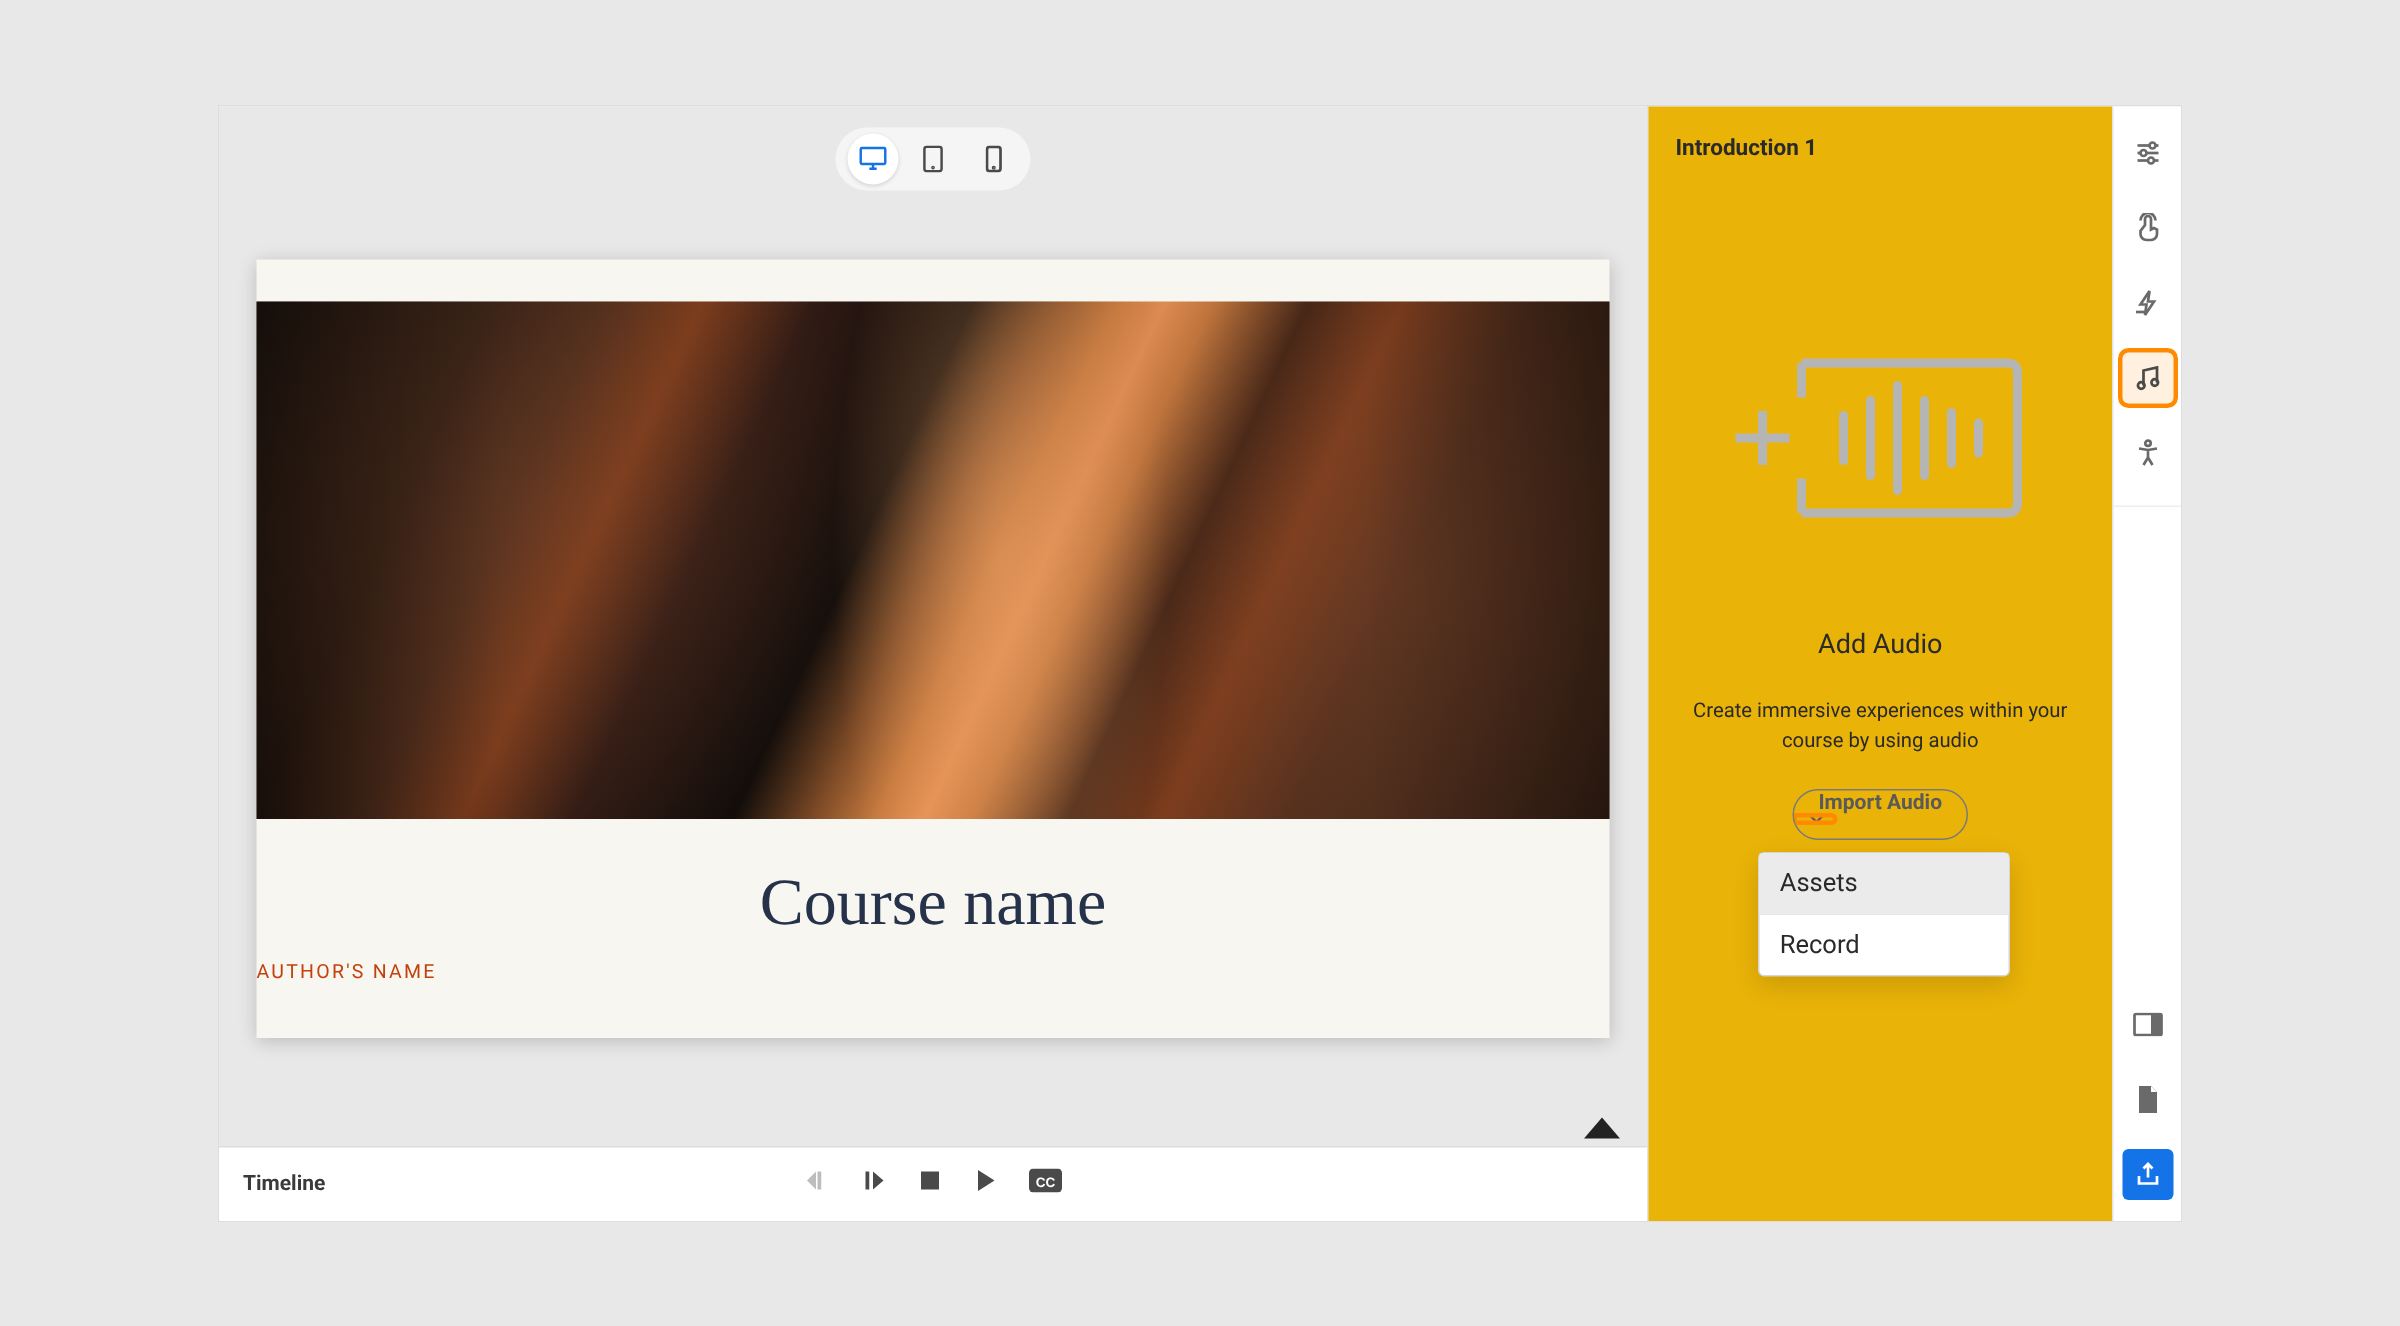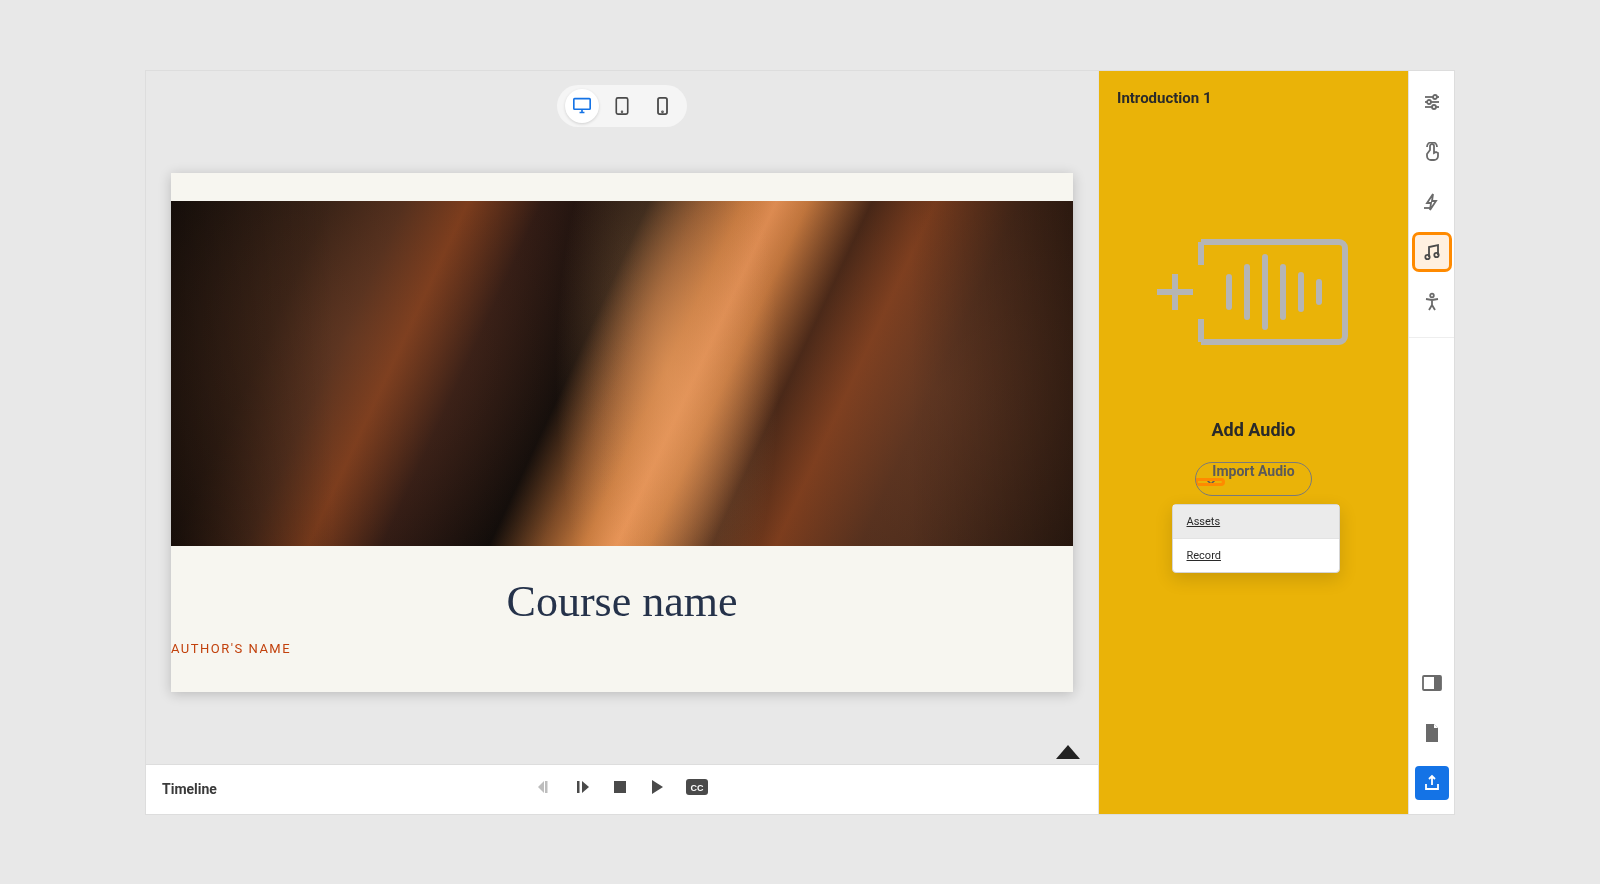--- a/index.html
+++ b/index.html
@@ -145,21 +145,21 @@
     }
     .audio-illus {
       margin: 120px auto 0;
       display: flex;
       align-items: center;
       justify-content: center;
     }
     .add-audio-h {
       text-align: center;
       font-size: 18px;
-      font-weight: 700;
+      font-weight: 400;
       color: #2a2a2a;
       margin-top: 62px;
     }
     .add-audio-desc {
       text-align: center;
       font-size: 13.5px;
       color: #2a2a2a;
       margin-top: 24px;
       line-height: 1.5;
       padding: 0 10px;
@@ -199,24 +199,23 @@
       position: absolute;
       width: 168px;
       background: #fff;
       border: 1px solid #d5d5d5;
       border-radius: 4px;
       box-shadow: 0 6px 18px rgba(0,0,0,0.14);
       z-index: 10;
     }
     .dropdown-item {
       padding: 10px 14px;
-      font-size: 11px;
+      font-size: 17px;
       color: #2a2a2a;
       cursor: pointer;
-      text-decoration: underline;
     }
     .dropdown-item.sel { background: #ebebeb; }
     .dropdown-sep { border-top: 1px solid #e3e3e3; }
 
     .right-rail {
       width: 46px;
       background: #fff;
       border-left: 1px solid #e3e3e3;
       display: flex;
       flex-direction: column;
@@ -327,20 +326,21 @@
           <line x1="98" y1="40" x2="98" y2="90"></line>
           <line x1="116" y1="30" x2="116" y2="100"></line>
           <line x1="134" y1="40" x2="134" y2="90"></line>
           <line x1="152" y1="48" x2="152" y2="82"></line>
           <line x1="170" y1="55" x2="170" y2="75"></line>
         </g>
       </svg>
     </div>
 
     <div class="add-audio-h">Add Audio</div>
+    <div class="add-audio-desc">Create immersive experiences within your course by using audio</div>
 
     <div class="import-row" style="position:relative;">
       <div class="import-btn">
         <div class="import-btn-label">Import Audio</div>
         <div class="import-btn-caret">
           <svg width="10" height="6" viewBox="0 0 10 6">
               <path d="M1 1 L5 5 L9 1" stroke="#5a5a5a" stroke-width="1.6" fill="none"></path>
             </svg>
         </div>
       </div>

